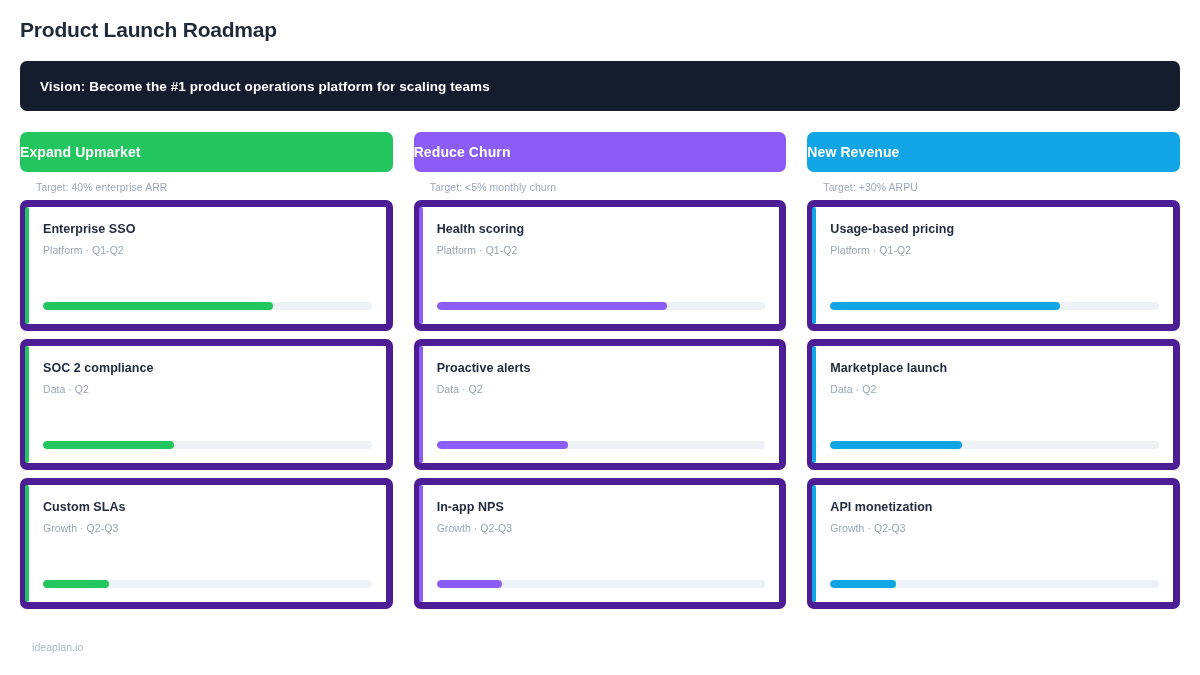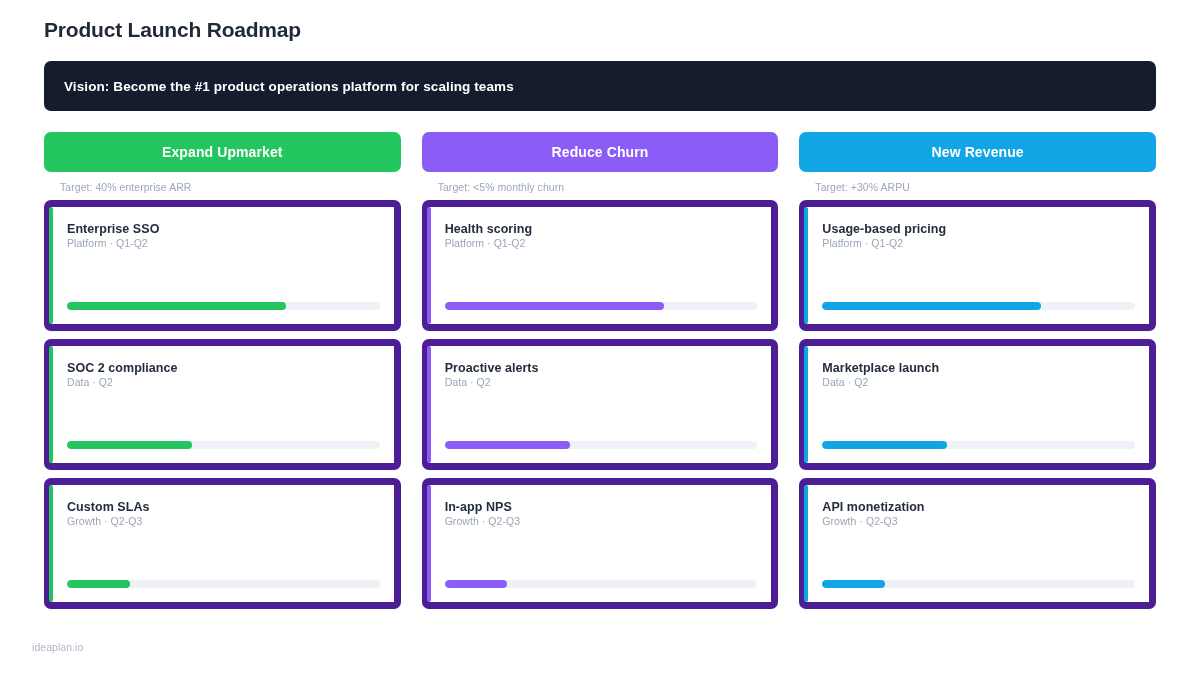--- a/index.html
+++ b/index.html
@@ -11,21 +11,21 @@
     height: 675px;
     background: #ffffff;
     font-family: "Liberation Sans", sans-serif;
     overflow: hidden;
   }
   .page {
     position: relative;
     width: 1200px;
     height: 675px;
     box-sizing: border-box;
-    padding: 0 44px;
+    padding: 0 20px;
   }
   .page-title {
     font-size: 21px;
     font-weight: bold;
     color: #1f2937;
     letter-spacing: -0.2px;
     margin: 0;
     padding-top: 17px;
     line-height: 26px;
   }
@@ -54,21 +54,20 @@
   }
   .column {
     display: flex;
     flex-direction: column;
   }
   .col-header {
     height: 40px;
     border-radius: 7px;
     display: flex;
     align-items: center;
-    justify-content: center;
     color: #ffffff;
     font-size: 14px;
     font-weight: bold;
     letter-spacing: 0.1px;
   }
   .col-target {
     margin-top: 9px;
     font-size: 10.5px;
     color: #9ca8bb;
     padding-left: 16px;
@@ -99,20 +98,21 @@
     border-radius: 3px;
   }
   .card-title {
     font-size: 12.5px;
     font-weight: bold;
     color: #232d3f;
     line-height: 16px;
     letter-spacing: 0.05px;
   }
   .card-meta {
+    margin-top: 7px;
     font-size: 10.5px;
     color: #9aa5b6;
     letter-spacing: 0.05px;
   }
   .progress-track {
     position: absolute;
     left: 16px;
     right: 14px;
     bottom: 14px;
     height: 8px;

